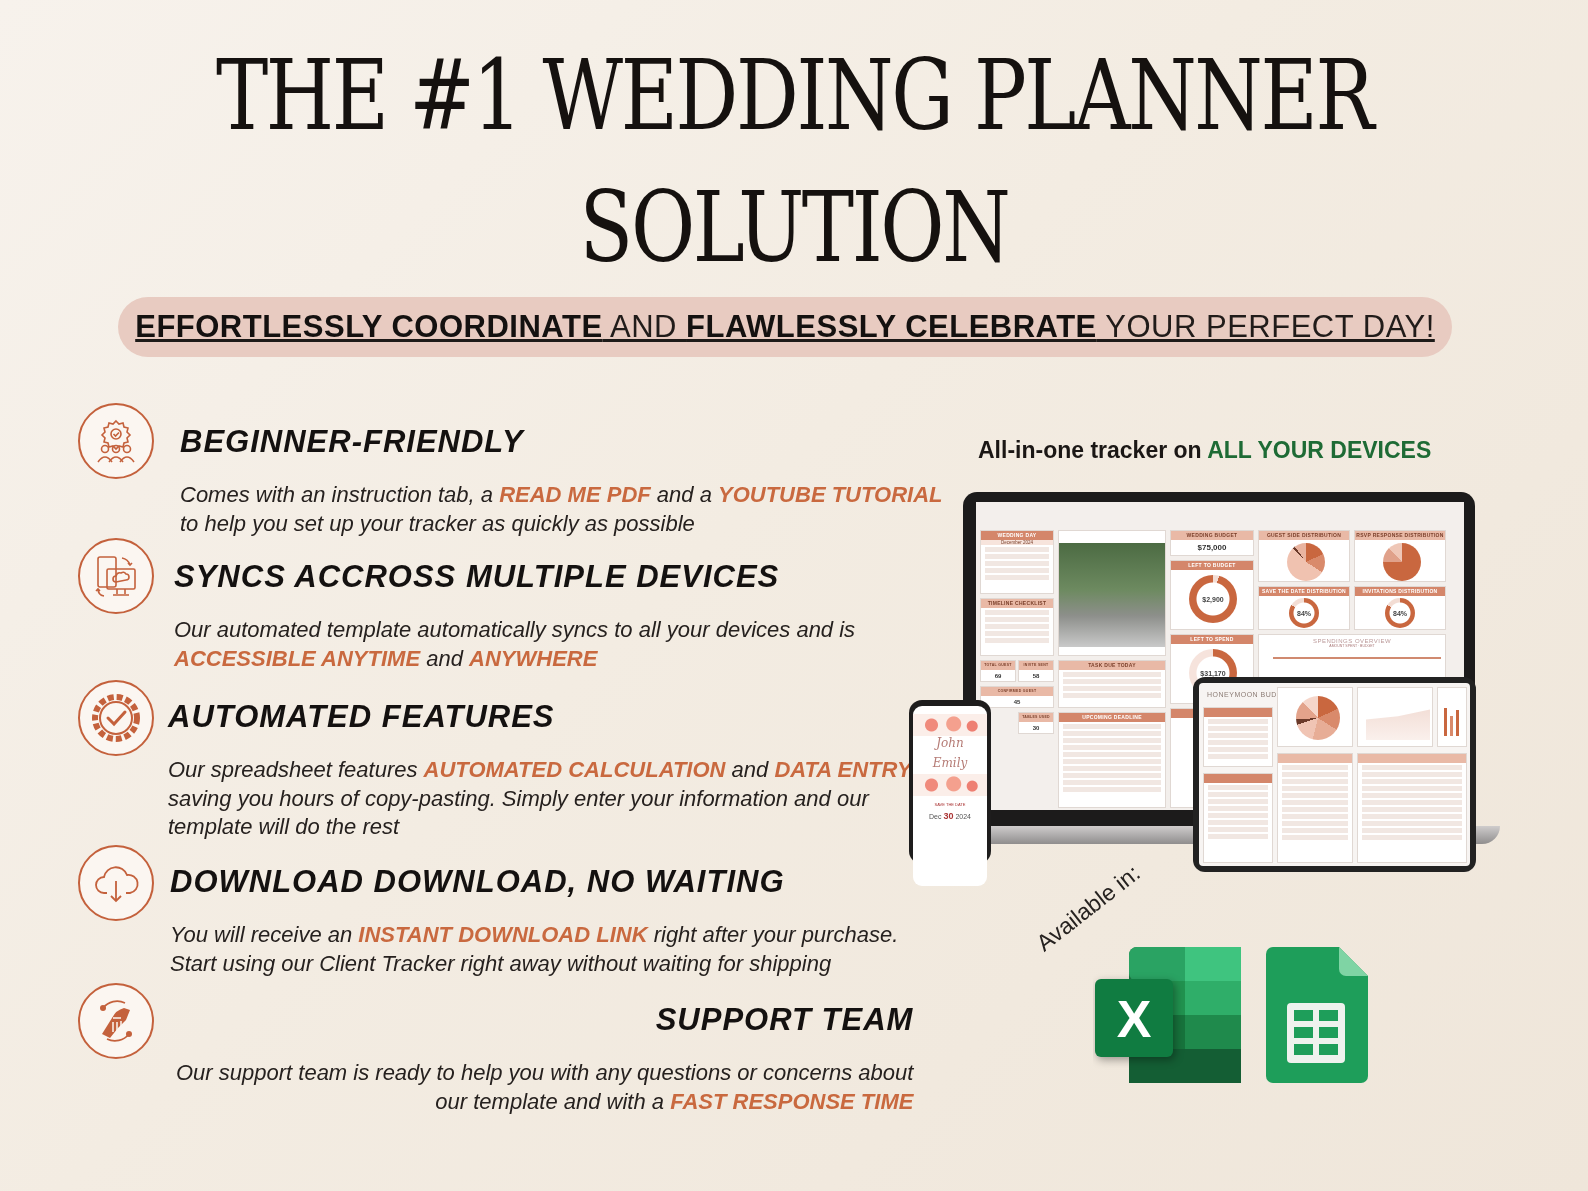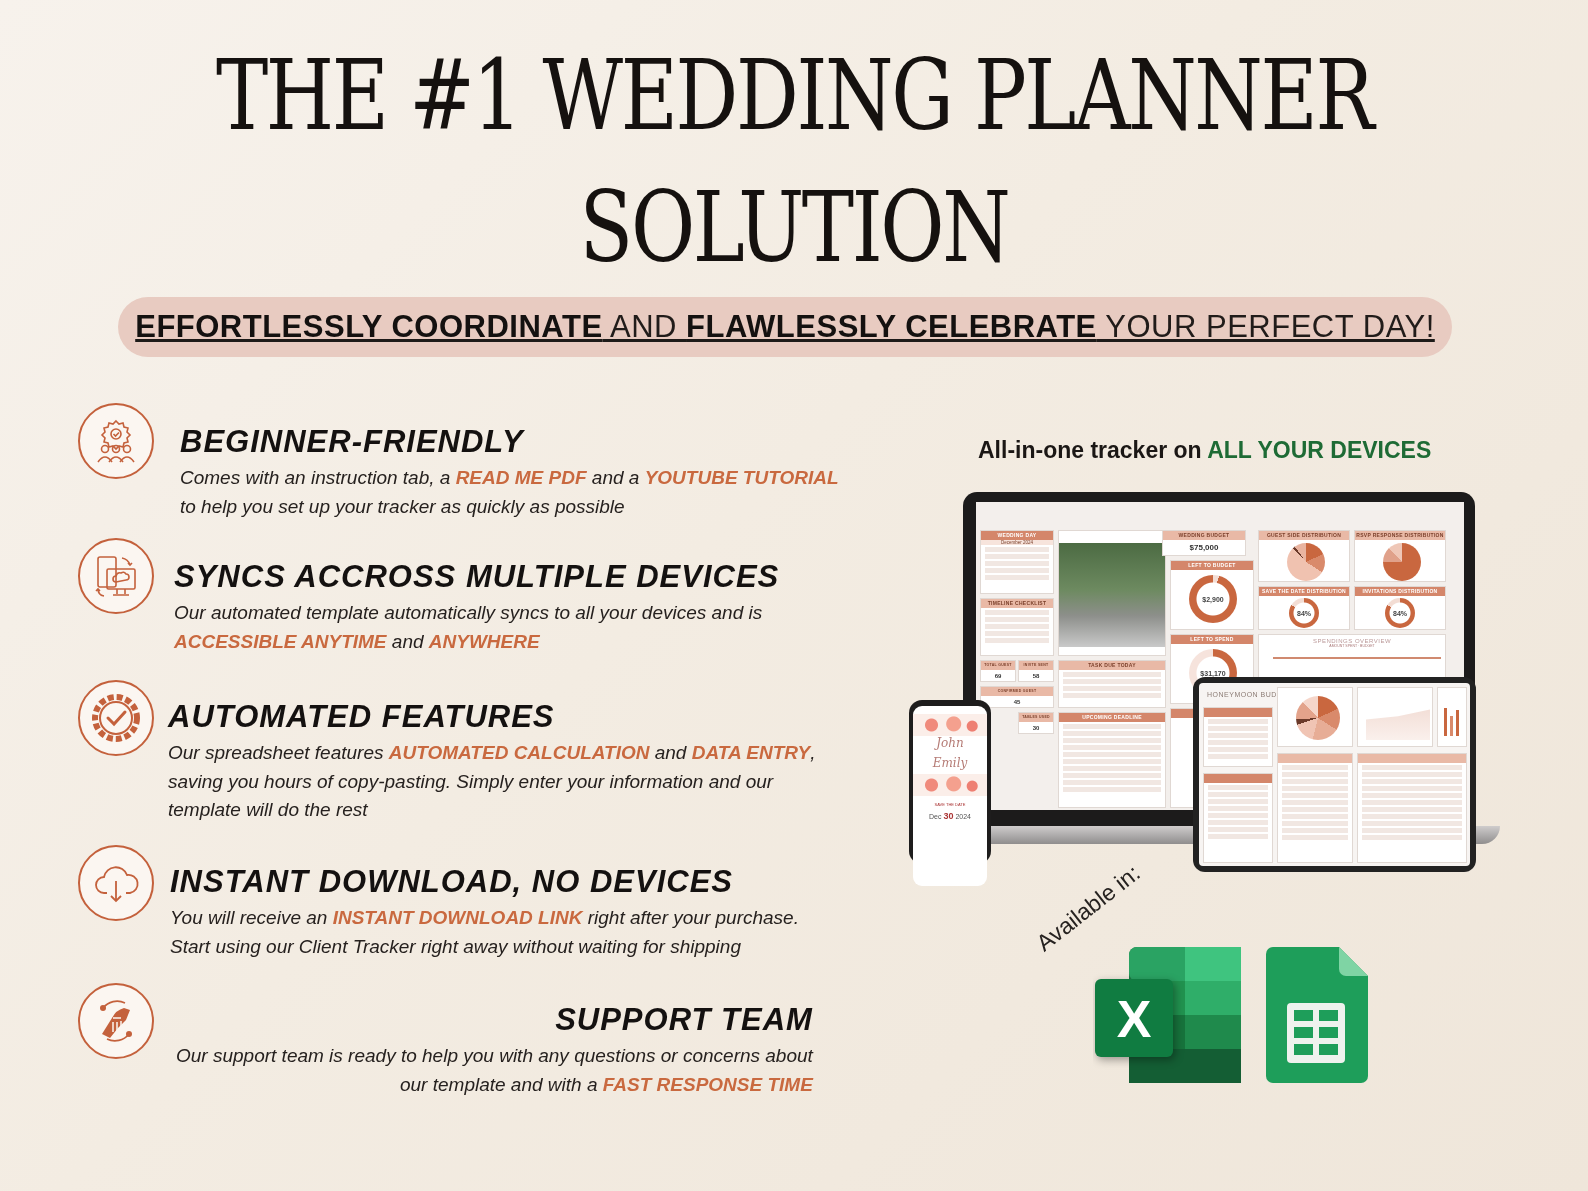--- a/index.html
+++ b/index.html
@@ -31,21 +31,21 @@
     position: absolute; left: 0; top: 0; width: 76px; height: 76px;
     border: 2px solid #c4613c; border-radius: 50%; background: #fbf6f1;
     display: flex; align-items: center; justify-content: center;
   }
   .feat-body { position: absolute; white-space: nowrap; font-style: italic; }
   .feat-title {
     font-size: 31px; font-weight: 700; letter-spacing: 1px; color: #141110;
     line-height: 38px;
   }
   .feat-desc {
-    font-size: 19px; line-height: 28.5px; color: #26211f; margin-top: 3px;
+    font-size: 22px; line-height: 28.5px; color: #26211f; margin-top: 20px;
   }
   .hl { color: #c9693f; font-weight: 700; }
 
   .devices-caption {
     position: absolute; left: 978px; top: 437px; font-size: 23px;
     font-weight: 700; color: #1b1715; white-space: nowrap;
   }
   .devices-caption .green { color: #1e6b35; }
 
   
@@ -200,21 +200,21 @@
 </div>
 
 <div class="feature" style="top:845px;">
   <div class="feat-icon">
     <svg width="48" height="48" viewBox="0 0 48 48" fill="none" stroke="#c4613c" stroke-width="1.8">
       <path d="M15 34 h-3 a8 8 0 0 1 0-16 a12 12 0 0 1 23-2 a9 9 0 0 1 3 18 h-4"></path>
       <path d="M24 22 v20 M19 37 l5 5 5-5"></path>
     </svg>
   </div>
   <div class="feat-body" style="left:92px; top:18px;">
-    <div class="feat-title">INSTANT DOWNLOAD, NO DEVICES</div>
+    <div class="feat-title">DOWNLOAD DOWNLOAD, NO WAITING</div>
     <div class="feat-desc">
       <span style="white-space:pre">You will receive an </span><span class="hl">INSTANT DOWNLOAD LINK</span><span style="white-space:pre"> right after your purchase.</span><br>
       <span>Start using our Client Tracker right away without waiting for shipping</span>
     </div>
   </div>
 </div>
 
 <div class="feature" style="top:983px;">
   <div class="feat-icon">
     <svg width="54" height="54" viewBox="0 0 54 54">
@@ -258,21 +258,21 @@
       <div class="mini-row"></div>
       <div class="mini-row"></div>
       <div class="mini-row"></div>
       <div class="mini-row"></div>
   </div>
 
   <div class="card" style="left:82px;top:28px;width:108px;height:126px;">
     <div class="photo" style="left:0;top:12px;width:106px;height:104px;"></div>
   </div>
 
-  <div class="card" style="left:186px;top:28px;width:84px;height:26px;">
+  <div class="card" style="left:194px;top:28px;width:84px;height:26px;">
     <div class="hd light">WEDDING BUDGET</div>
     <div class="val">$75,000</div>
   </div>
 
   <div class="card" style="left:194px;top:58px;width:84px;height:70px;">
     <div class="hd">LEFT TO BUDGET</div>
     <div class="donut" style="left:18px;top:14px;width:48px;height:48px;background:radial-gradient(circle,#fff 0 16px,transparent 17px),conic-gradient(#f3ddd4 0 4%,#c9673f 4% 100%);">
       <span>$2,900</span>
     </div>
   </div>

